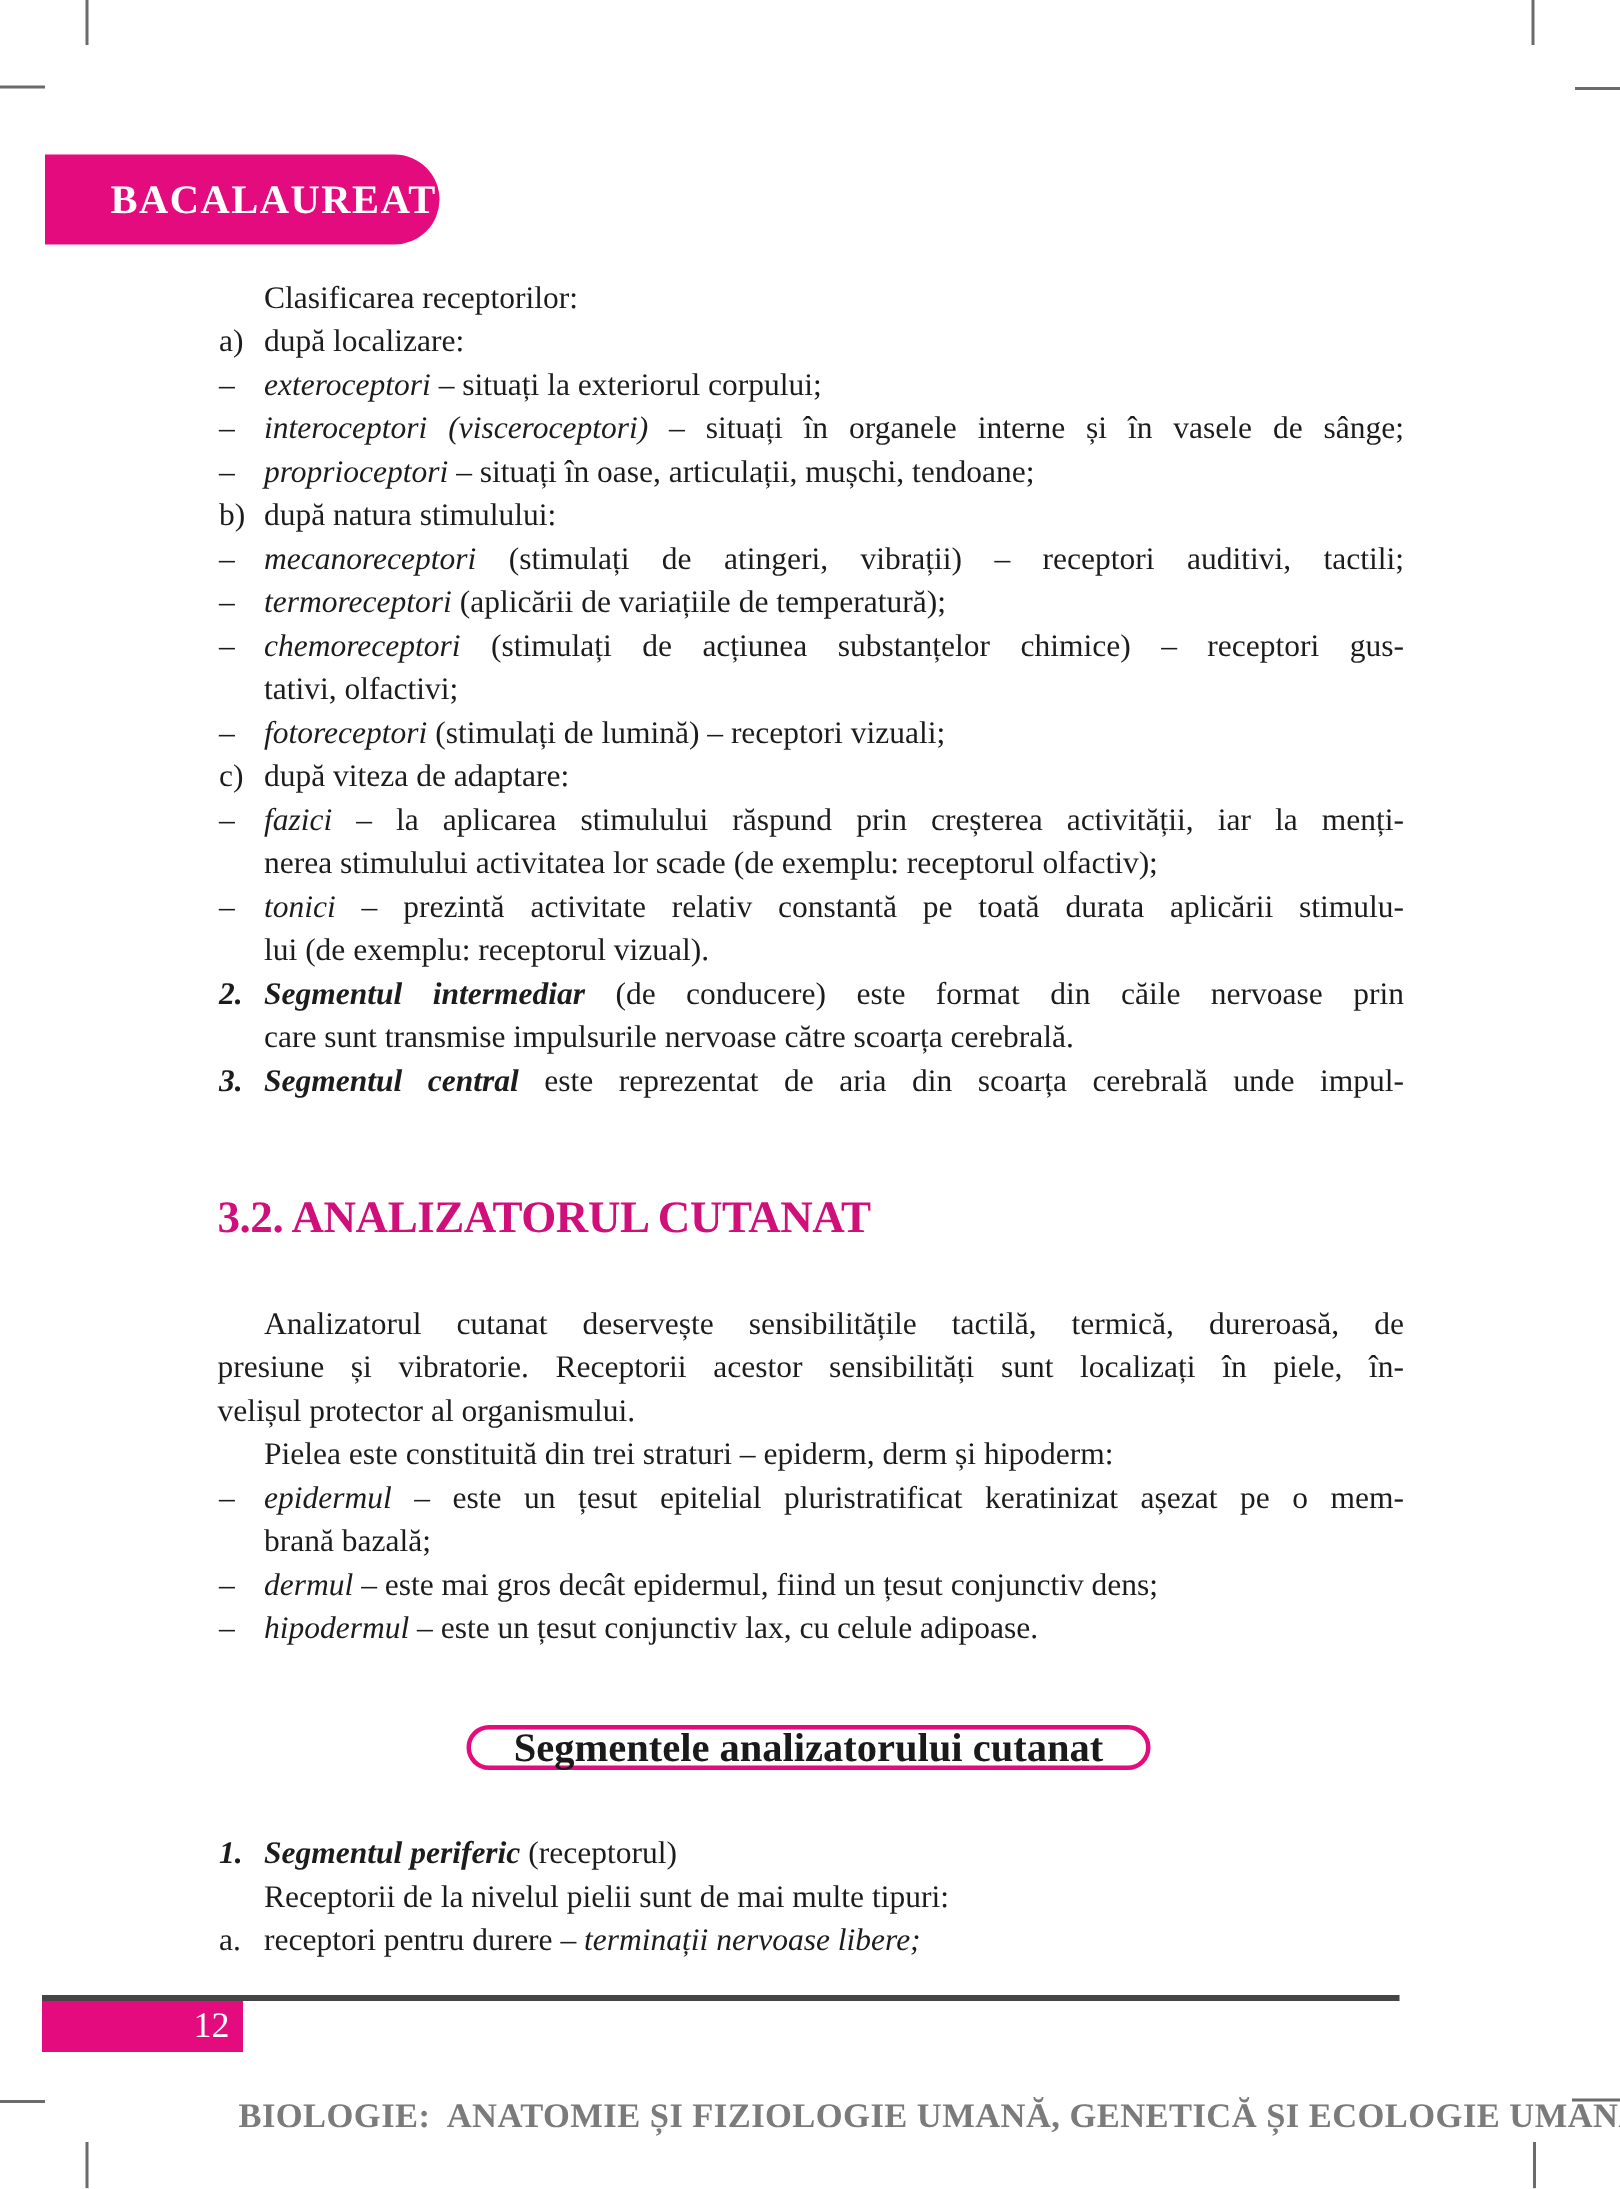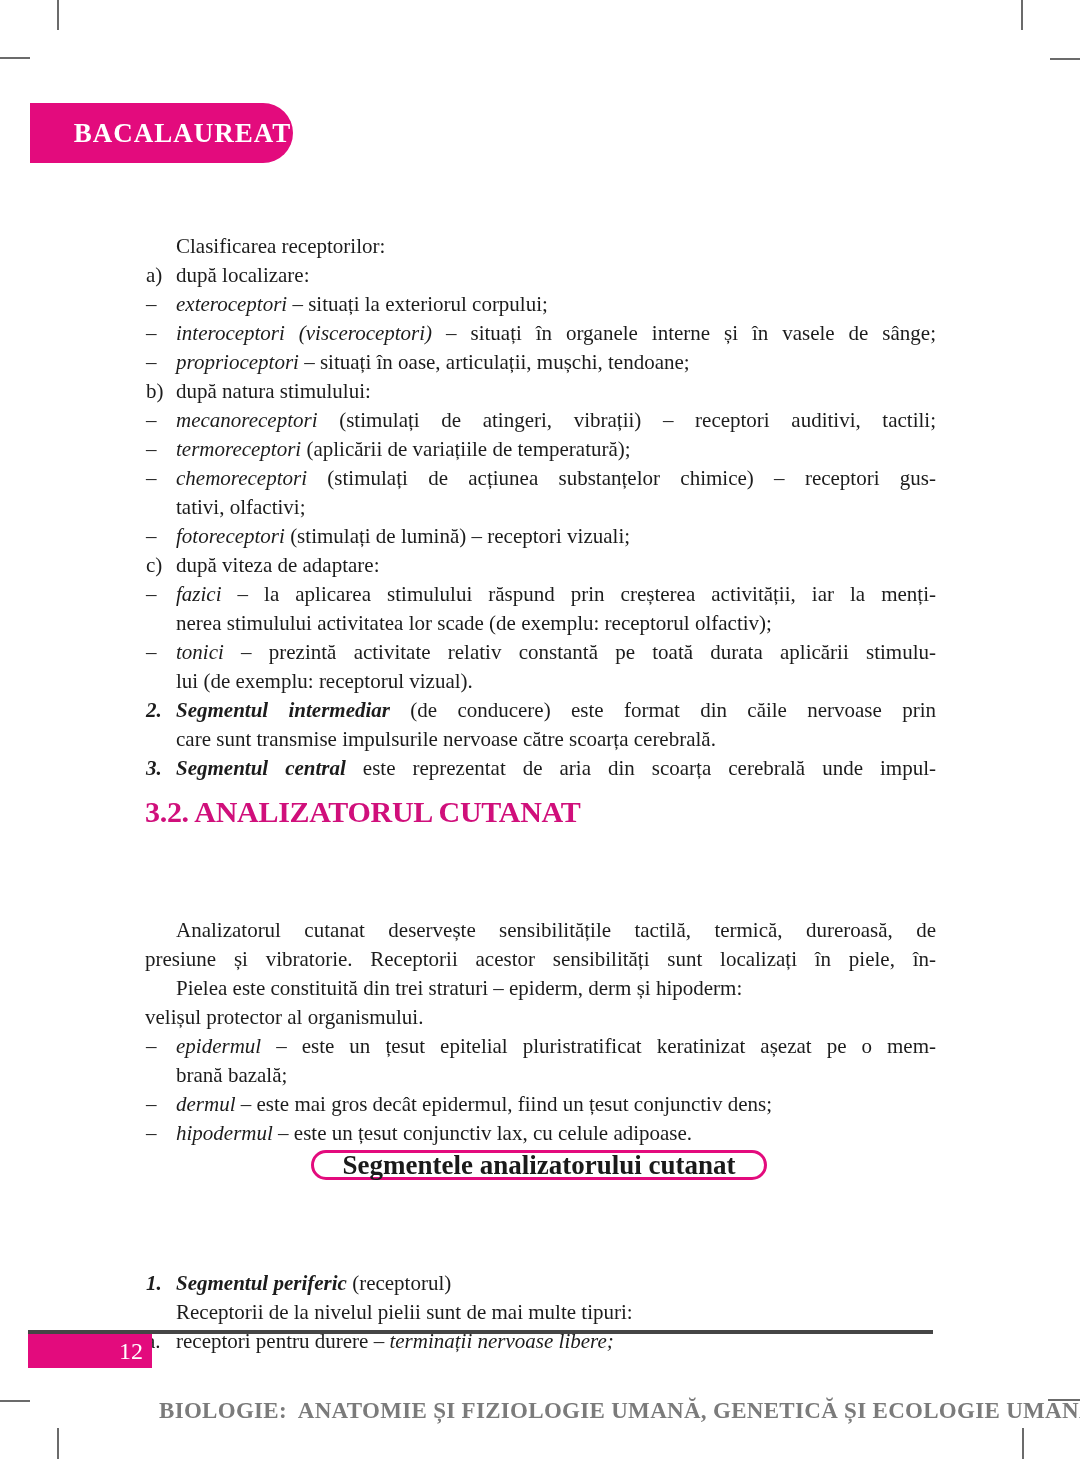--- a/index.html
+++ b/index.html
@@ -10,21 +10,21 @@
   
   .crop{position:absolute;background:#6b6b6b;}
   
   .badge{
     position:absolute;left:30px;top:103px;width:263px;height:60px;
     background:var(--accent,#E30B7D);border-radius:0 34px 34px 0;
     color:#fff;font-weight:bold;font-size:27px;letter-spacing:1px;
     display:flex;align-items:center;justify-content:center;padding-left:42px;box-sizing:border-box;
   }
   
-  .block{position:absolute;left:145px;width:791px;margin-top:48px;}
+  .block{position:absolute;left:145px;width:791px;}
   .b1{top:184px;}
   .b2{top:868px;}
   .b3{top:1221px;}
   .tline{position:relative;line-height:29px;font-size:21px;white-space:normal;}
   .tline.ind{padding-left:31px;}
   .tline.just{text-align:justify;text-align-last:justify;}
   .marker{position:absolute;left:1px;top:0;font-style:normal;font-weight:normal;}
   .marker.bi{font-weight:bold;font-style:italic;}
   .s-n{font-style:normal;font-weight:normal;}
   .s-i{font-style:italic;}
@@ -38,21 +38,21 @@
   
   .pill{
     position:absolute;left:311px;top:1150px;width:456px;height:30px;box-sizing:border-box;
     border:3px solid var(--accent,#E30B7D);border-radius:26px;background:#fff;
     display:flex;align-items:center;justify-content:center;
     font-size:27px;font-weight:bold;color:#1a1a1a;
   }
   
   .footer-rule{position:absolute;left:28px;top:1330px;width:905px;height:4px;background:#454545;}
   .footer-pagebox{
-    position:absolute;left:28px;top:1334px;width:124px;height:34px;box-sizing:border-box;
+    position:absolute;left:28px;top:1334px;width:134px;height:34px;box-sizing:border-box;
     background:var(--accent,#E30B7D);color:#fff;font-size:24px;line-height:34px;
     text-align:right;padding-right:9px;
   }
   .footer-title{
     position:absolute;left:159px;top:1394px;line-height:34px;
     font-size:23px;font-weight:bold;color:#7b7b7b;letter-spacing:0.3px;white-space:nowrap;
   }
 </style>
 </head>
 <body>
@@ -90,22 +90,22 @@
       <div class="tline ind just"><span class="marker bi">2.</span><span class="s-bi">Segmentul intermediar</span><span class="s-n"> (de conducere) este format din căile nervoase prin</span></div>
       <div class="tline ind"><span class="s-n">care sunt transmise impulsurile nervoase către scoarța cerebrală.</span></div>
       <div class="tline ind just"><span class="marker bi">3.</span><span class="s-bi">Segmentul central</span><span class="s-n"> este reprezentat de aria din scoarța cerebrală unde impul-</span></div>
     </div>
 
   <h2 class="sec-heading">3.2. ANALIZATORUL CUTANAT</h2>
 
   <div class="block b2">
       <div class="tline ind just"><span class="s-n">Analizatorul cutanat deservește sensibilitățile tactilă, termică, dureroasă, de</span></div>
       <div class="tline just"><span class="s-n">presiune și vibratorie. Receptorii acestor sensibilități sunt localizați în piele, în-</span></div>
+      <div class="tline"><span class="s-n">velișul protector al organismului.</span></div>
       <div class="tline ind"><span class="s-n">Pielea este constituită din trei straturi – epiderm, derm și hipoderm:</span></div>
-      <div class="tline"><span class="s-n">velișul protector al organismului.</span></div>
       <div class="tline ind just"><span class="marker n">–</span><span class="s-i">epidermul</span><span class="s-n"> – este un țesut epitelial pluristratificat keratinizat așezat pe o mem-</span></div>
       <div class="tline ind"><span class="s-n">brană bazală;</span></div>
       <div class="tline ind"><span class="marker n">–</span><span class="s-i">dermul</span><span class="s-n"> – este mai gros decât epidermul, fiind un țesut conjunctiv dens;</span></div>
       <div class="tline ind"><span class="marker n">–</span><span class="s-i">hipodermul</span><span class="s-n"> – este un țesut conjunctiv lax, cu celule adipoase.</span></div>
     </div>
 
   <div class="pill">
     <span>Segmentele analizatorului cutanat</span>
   </div>
 

